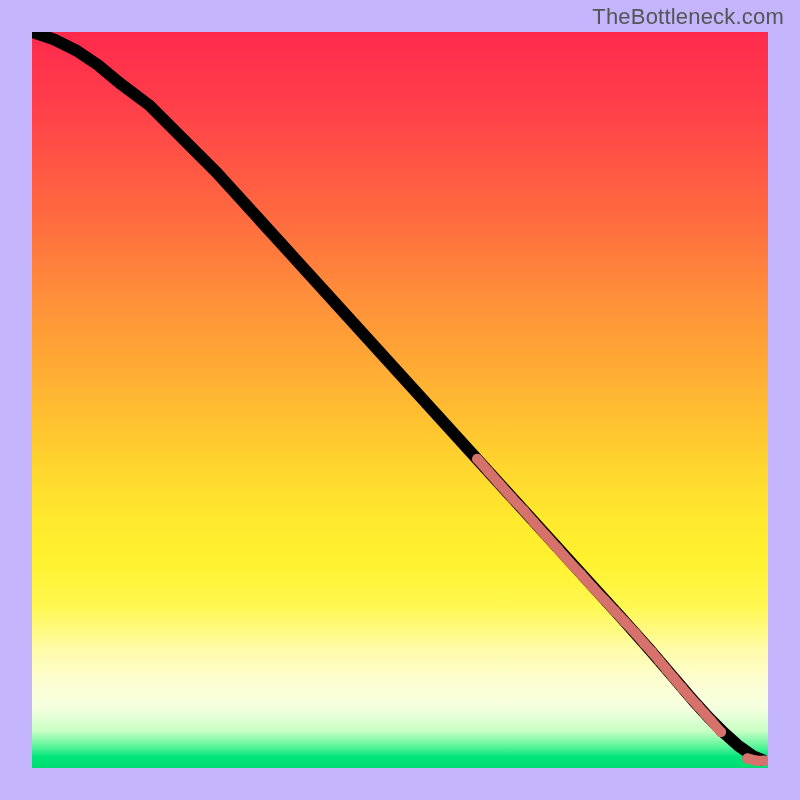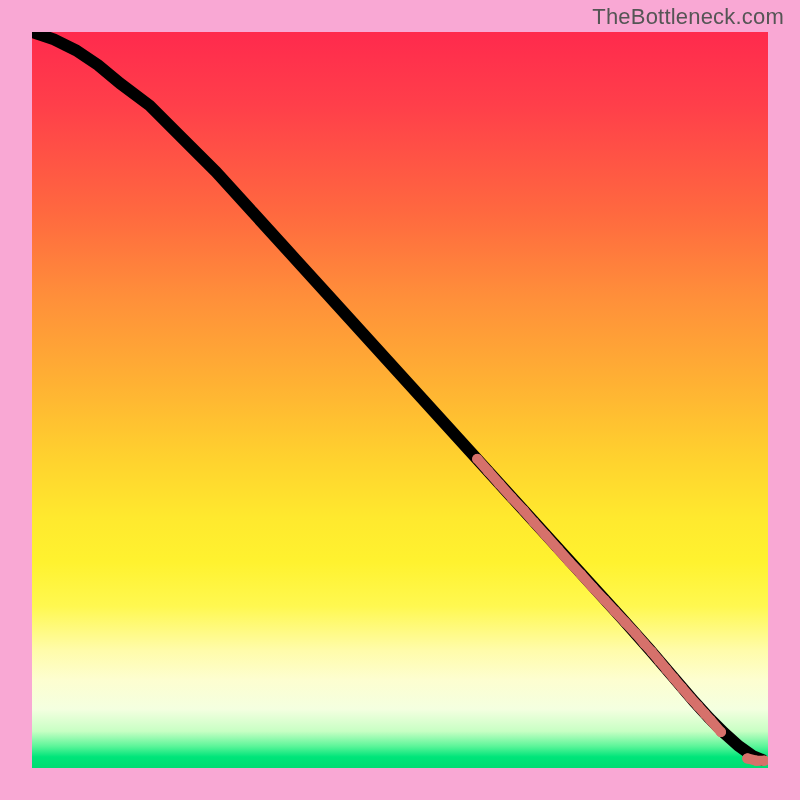--- a/index.html
+++ b/index.html
@@ -8,21 +8,21 @@
     width: 800px;
     height: 800px;
     background: #000;
     overflow: hidden;
     font-family: Arial, Helvetica, sans-serif;
   }
   .frame {
     position: relative;
     width: 800px;
     height: 800px;
-    background: #f9a8d4;
+    background: #c4b5fd;
   }
   .watermark {
     position: absolute;
     top: 4px;
     right: 16px;
     color: #555;
     font-size: 22px;
     font-weight: 500;
     z-index: 10;
     letter-spacing: 0.2px;

